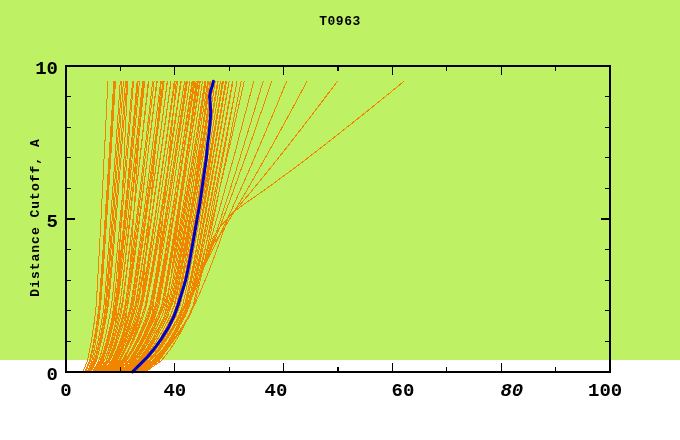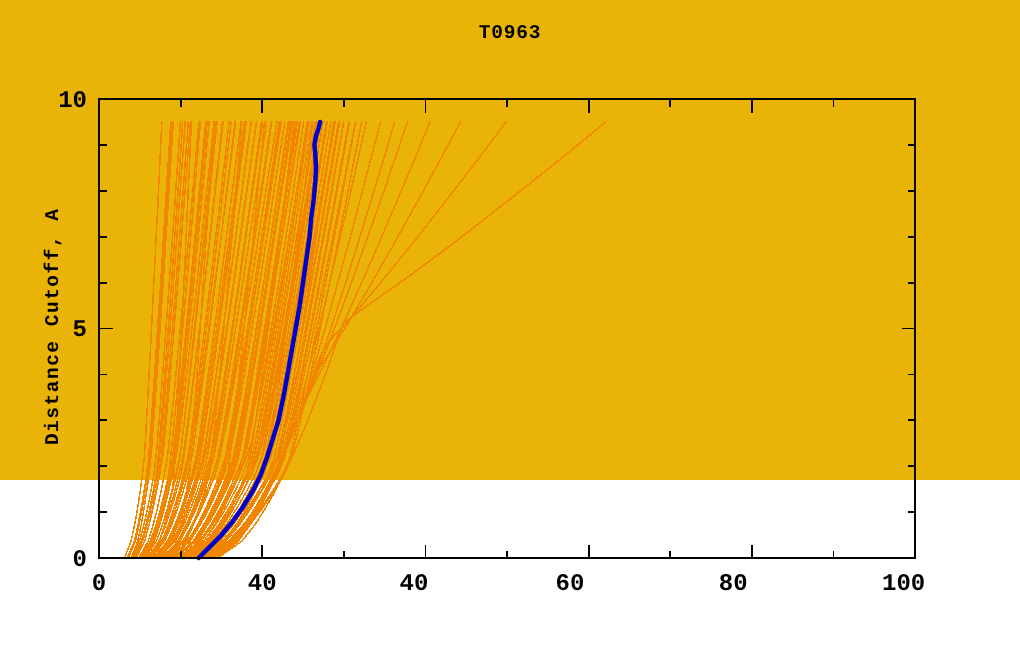--- a/index.html
+++ b/index.html
@@ -9,22 +9,22 @@
   }
   body {
     width: 680px;
     height: 440px;
     overflow: hidden;
     font-family: "Liberation Mono", "DejaVu Sans Mono", monospace;
   }
   #root {
     position: relative;
     width: 680px;
-    height: 320px;
-    background: #eab308;
+    height: 360px;
+    background: #bef264;
   }
   #chart-title {
     position: absolute;
     left: 0;
     top: 14px;
     width: 680px;
     text-align: center;
     font-family: "Liberation Mono", "DejaVu Sans Mono", monospace;
     font-size: 13px;
     font-weight: bold;
@@ -55,21 +55,21 @@
     text-align: center;
     transform: rotate(-90deg);
     transform-origin: center center;
     font-size: 13px;
     font-weight: bold;
     color: #000000;
     letter-spacing: 1px;
   }
   .tick-label {
     position: absolute;
-    font-size: 16px;
+    font-size: 19px;
     font-weight: bold;
     color: #000000;
   }
 </style>
 </head>
 <body>
 
 <div id="root">
 
   <div id="chart-title">T0963</div>
@@ -219,22 +219,22 @@
         <line x1="610" y1="66" x2="601" y2="66" stroke="#000000" stroke-width="1.2" shape-rendering="crispEdges"></line>
       </g>
   </svg>
 
   <div id="ylabel">Distance Cutoff, A</div>
 
   <div id="xtick-labels">
       <div class="tick-label" style="left: 44px; top: 380px; width: 44px; text-align: center;">0</div>
       <div class="tick-label" style="left: 152.8px; top: 380px; width: 44px; text-align: center;">40</div>
       <div class="tick-label" style="left: 254px; top: 380px; width: 44px; text-align: center;">40</div>
-      <div class="tick-label" style="left: 370.4px; top: 380px; width: 44px; text-align: left;">60</div>
-      <div class="tick-label" style="left: 479.2px; top: 380px; width: 44px; text-align: left;">80</div>
+      <div class="tick-label" style="left: 370.4px; top: 380px; width: 44px; text-align: right;">60</div>
+      <div class="tick-label" style="left: 479.2px; top: 380px; width: 44px; text-align: right; font-style: italic;">80</div>
       <div class="tick-label" style="left: 588px; top: 380px; width: 44px; ">100</div>
     </div>
   <div id="ytick-labels">
       <div class="tick-label" style="left: 16px; top: 364px; width: 42px; text-align: right;">0</div>
       <div class="tick-label" style="left: 16px; top: 211px; width: 42px; text-align: right;">5</div>
       <div class="tick-label" style="left: 16px; top: 58px; width: 42px; text-align: right;">10</div>
     </div>
 
 </div>
 

